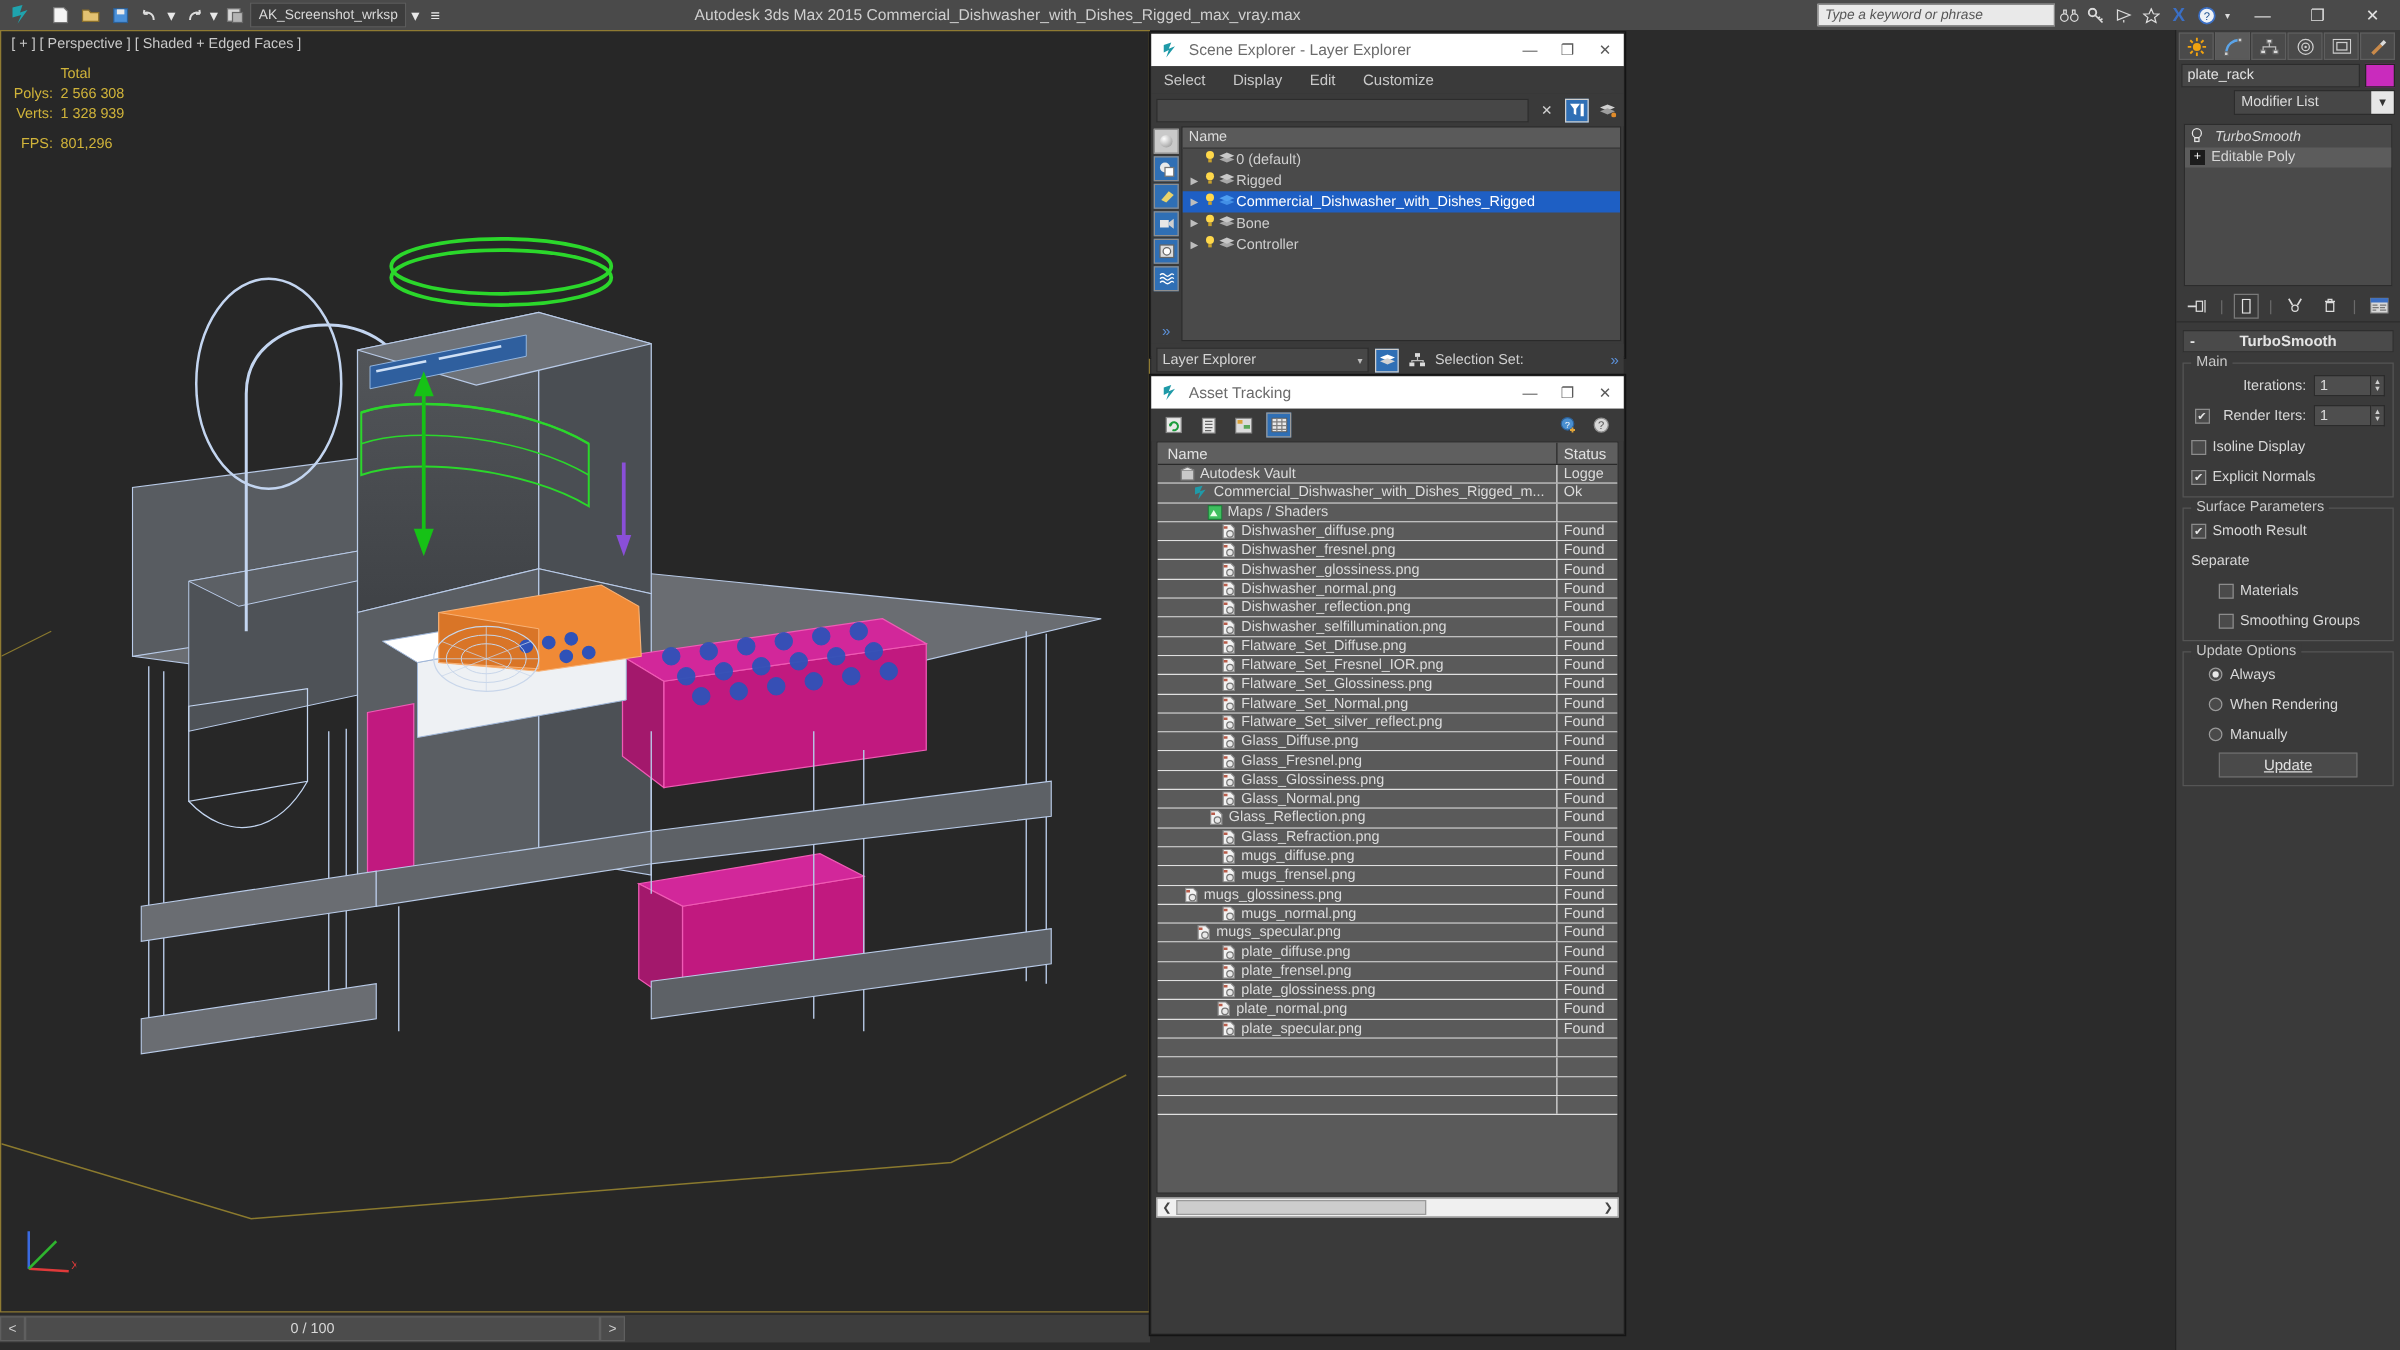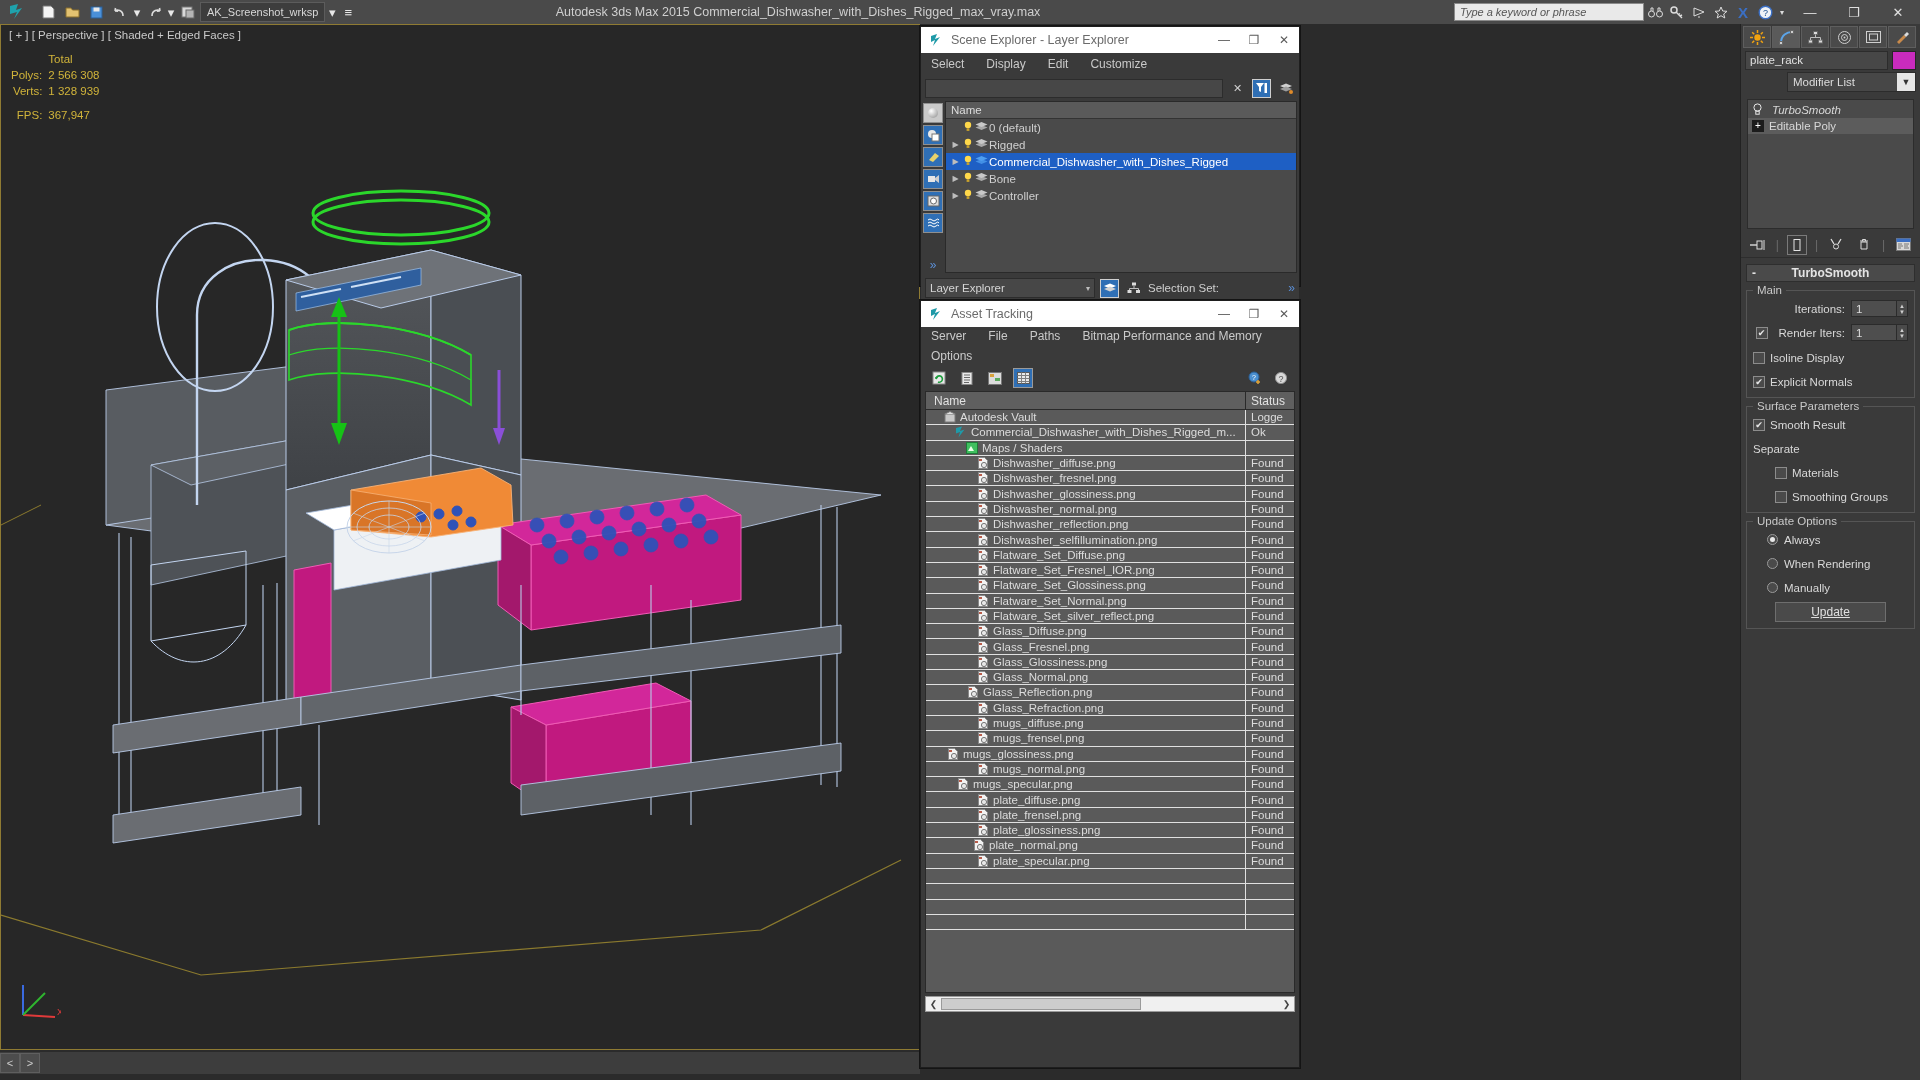--- a/index.html
+++ b/index.html
@@ -251,21 +251,21 @@
       <tr>
             <td class="statlabel">Verts:</td>
             <td>1 328 939</td>
           </tr>
       <tr>
             <td style="height:8px"></td>
             <td></td>
           </tr>
       <tr>
             <td class="statlabel">FPS:</td>
-            <td>367,947</td>
+            <td>801,296</td>
           </tr>
     </tbody>
       </table>
   </div>
 
   <svg width="920" height="1026" style="position:absolute;left:0;top:0">
     <defs>
       <linearGradient id="gm" x1="0" y1="0" x2="0" y2="1">
         <stop offset="0%" stop-color="#55585c"></stop>
           <stop offset="100%" stop-color="#3f4246"></stop>
@@ -389,20 +389,21 @@
   <svg id="axisgizmo" viewBox="0 0 46 46">
     <path d="M8 38 L40 40" stroke="#e03a3a" stroke-width="2"></path>
     <path d="M8 38 L8 8" stroke="#3a6ae0" stroke-width="2"></path>
     <path d="M8 38 L30 16" stroke="#2fb52f" stroke-width="2"></path>
     <text x="42" y="38" fill="#e03a3a" font-size="9" font-family="Liberation Sans">X</text>
   </svg>
 </div>
 
 <div id="timebar">
   <div class="tb-arrow">&lt;</div>
+  <div class="tb-field">0 / 100</div>
   <div class="tb-arrow">&gt;</div>
 </div>
 
 <div class="win" id="scene-explorer">
   <div class="win-title">
     <span class="wicon">
       <svg width="15" height="14" viewBox="0 0 15 14">
           <path d="M2 3 L8 1 L6 6 L11 4 L4 13 L6 7 L2 9 Z" fill="#1f9aa8"></path>
         </svg>
     </span>
@@ -569,27 +570,20 @@
       <svg width="15" height="14" viewBox="0 0 15 14">
           <path d="M2 3 L8 1 L6 6 L11 4 L4 13 L6 7 L2 9 Z" fill="#1f9aa8"></path>
         </svg>
     </span>
     <span>Asset Tracking</span>
     <span class="win-ctrls">
       <span>—</span>
       <span>❐</span>
       <span>✕</span>
     </span>
-  </div>
-  <div class="win-menu2" style="height:38px;align-content:center;">
-    <span>Server</span>
-    <span>File</span>
-    <span>Paths</span>
-    <span>Bitmap Performance and Memory</span>
-    <span style="width:100%">Options</span>
   </div>
   <div class="at-tools">
     <div class="at-ic">
       <svg width="14" height="14" viewBox="0 0 14 14">
           <rect x="1" y="1" width="12" height="12" fill="#e8e8e8" stroke="#888"></rect>
           <path d="M4 8 a3.2 3.2 0 1 1 2 3" stroke="#1c9c3c" stroke-width="1.6" fill="none"></path>
           <path d="M3 6 l1.6 2.4 L6.2 6" fill="#1c9c3c"></path>
         </svg>
     </div>
     <div class="at-ic">

